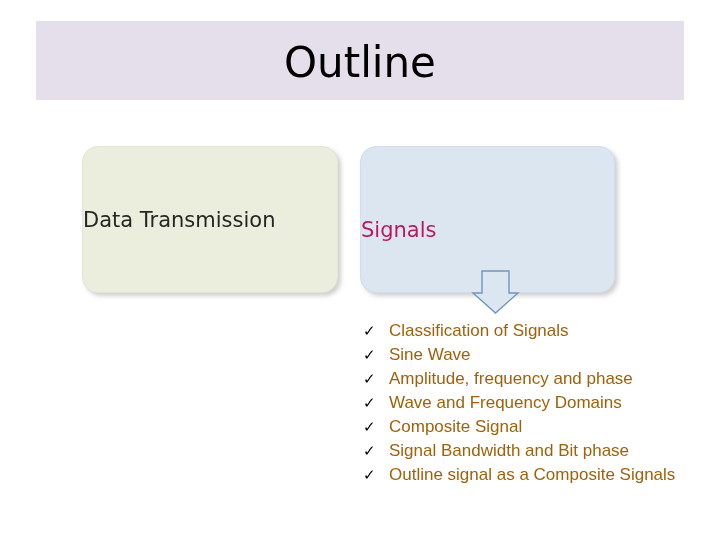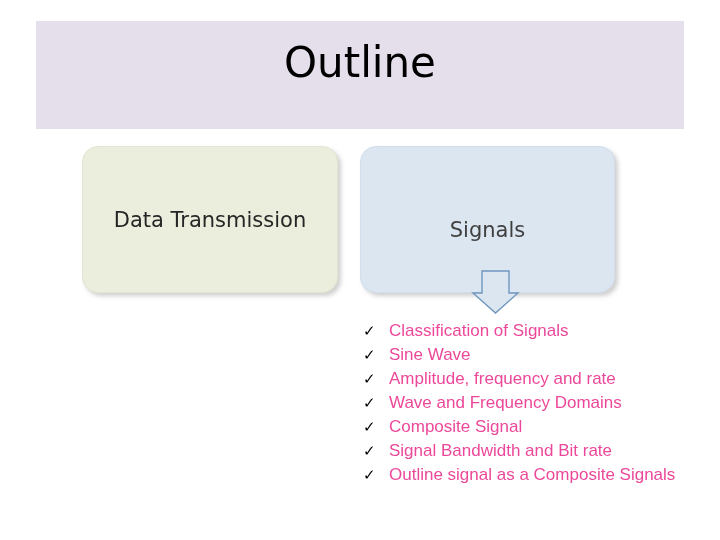--- a/index.html
+++ b/index.html
@@ -21,21 +21,21 @@
     height: 540px;
     background: #ffffff;
   }
 
   
   #title-band {
     position: absolute;
     left: 36px;
     top: 21px;
     width: 648px;
-    height: 108px;
+    height: 79px;
     background: #e4dfeb;
   }
   #title-text {
     position: absolute;
     left: 0;
     top: 14px;
     width: 648px;
     text-align: center;
     font-family: "DejaVu Sans", sans-serif;
     font-size: 42px;
@@ -46,21 +46,20 @@
     white-space: nowrap;
   }
 
   
   .rbox {
     position: absolute;
     border-radius: 16px;
     box-shadow: 3px 3px 4px rgba(120,120,120,0.35);
     display: flex;
     align-items: center;
-    justify-content: center;
   }
   .rbox-label {
     font-family: "DejaVu Sans", sans-serif;
     font-size: 21px;
     font-weight: 400;
     white-space: nowrap;
   }
 
   #box-data-transmission {
     left: 82px;
@@ -76,21 +75,21 @@
 
   #box-signals {
     left: 360px;
     top: 146px;
     width: 253px;
     height: 145px;
     background: #dce6f1;
     border: 1px solid #d2dded;
   }
   #box-signals .rbox-label {
-    color: #404040;
+    color: #be185d;
     margin-top: 20px;
   }
 
   
   #down-arrow {
     position: absolute;
     left: 471px;
     top: 270px;
     width: 50px;
     height: 45px;
@@ -114,21 +113,21 @@
   .bullet-mark {
     width: 26px;
     flex: 0 0 26px;
     font-size: 15px;
     line-height: 24px;
     color: #000000;
     text-align: left;
   }
   .bullet-text {
     flex: 1 1 auto;
-    color: #ec4899;
+    color: #a16207;
     white-space: normal;
   }
 </style>
 </head>
 <body>
 
 <div id="slide">
 
   <div id="title-band">
     <div id="title-text">Outline</div>
@@ -152,33 +151,33 @@
     <div class="bullet-row">
       <span class="bullet-mark">✓</span>
       <span class="bullet-text">Classification of Signals</span>
     </div>
     <div class="bullet-row">
       <span class="bullet-mark">✓</span>
       <span class="bullet-text">Sine Wave</span>
     </div>
     <div class="bullet-row">
       <span class="bullet-mark">✓</span>
-      <span class="bullet-text">Amplitude, frequency and rate</span>
+      <span class="bullet-text">Amplitude, frequency and phase</span>
     </div>
     <div class="bullet-row">
       <span class="bullet-mark">✓</span>
       <span class="bullet-text">Wave and Frequency Domains</span>
     </div>
     <div class="bullet-row">
       <span class="bullet-mark">✓</span>
       <span class="bullet-text">Composite Signal</span>
     </div>
     <div class="bullet-row">
       <span class="bullet-mark">✓</span>
-      <span class="bullet-text">Signal Bandwidth and Bit rate</span>
+      <span class="bullet-text">Signal Bandwidth and Bit phase</span>
     </div>
     <div class="bullet-row">
       <span class="bullet-mark">✓</span>
       <span class="bullet-text">Outline signal as a Composite Signals</span>
     </div>
   </div>
 
 </div>
 
 </body></html>

